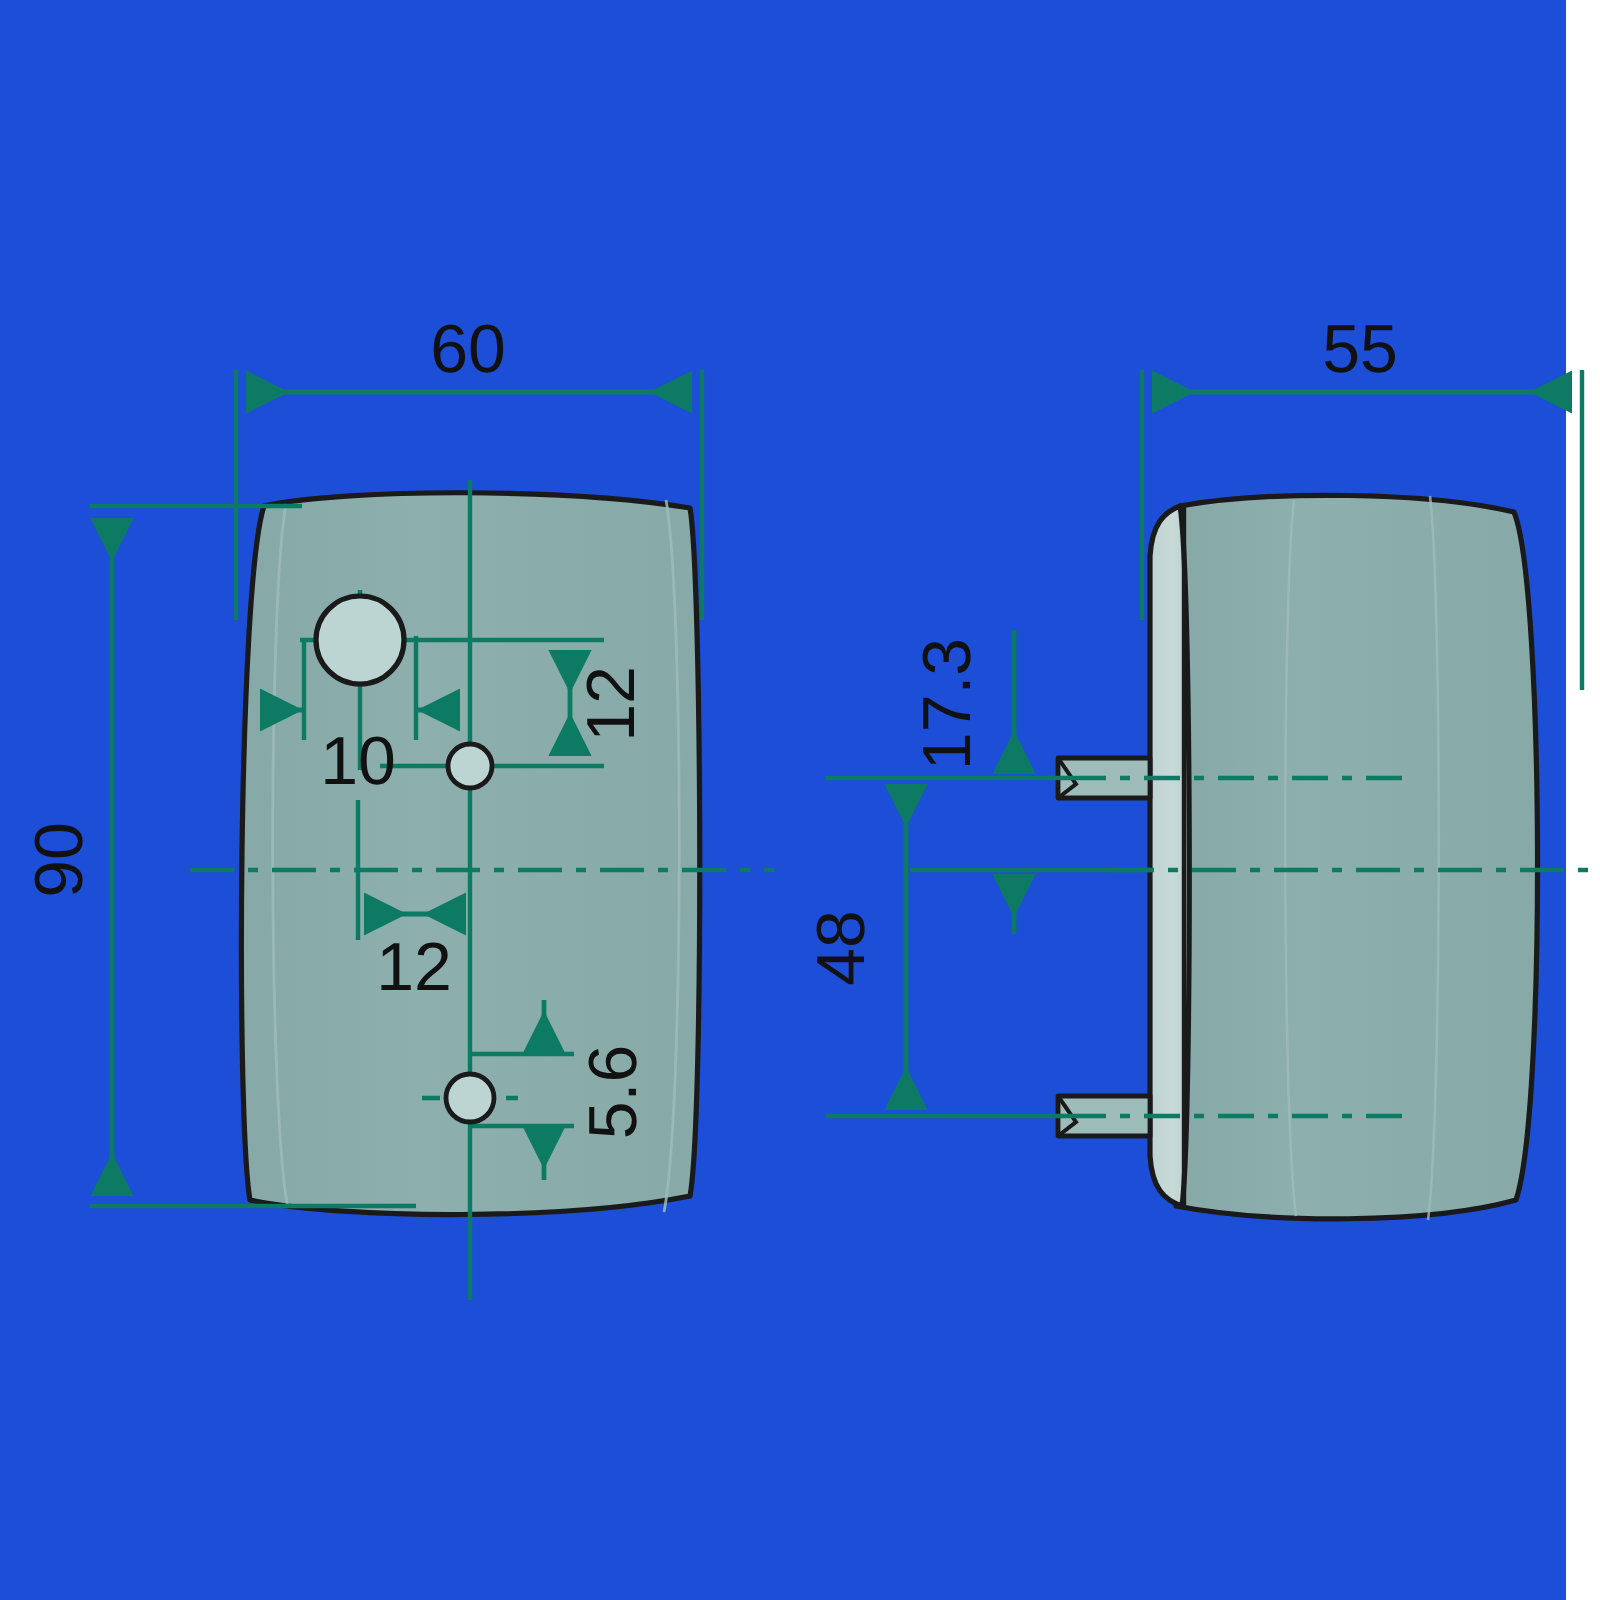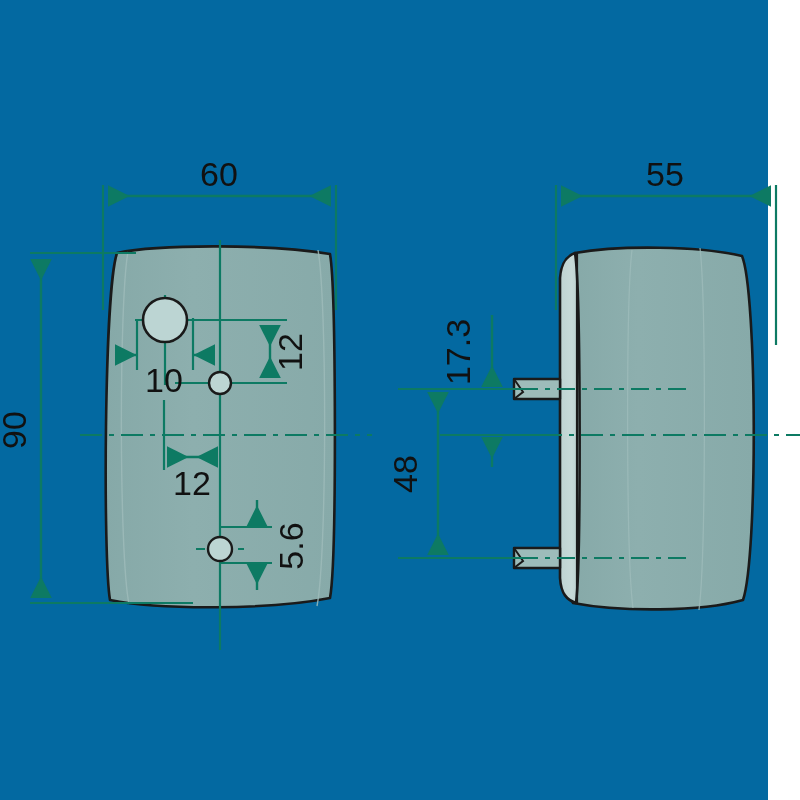--- a/index.html
+++ b/index.html
@@ -10,21 +10,22 @@
   body {
     width: 800px;
     height: 800px;
     font-family: "Liberation Sans", sans-serif;
     overflow: hidden;
   }
   #drawing-root {
     position: relative;
     width: 768px;
     height: 800px;
-    background: #0369a1;
+    background: #1d4ed8;
+    padding-left: 15px;
   }
   svg.cad {
     display: block;
     width: 800px;
     height: 800px;
   }
   .dim-text {
     font-family: "Liberation Sans", sans-serif;
     font-size: 34px;
     fill: #111111;

